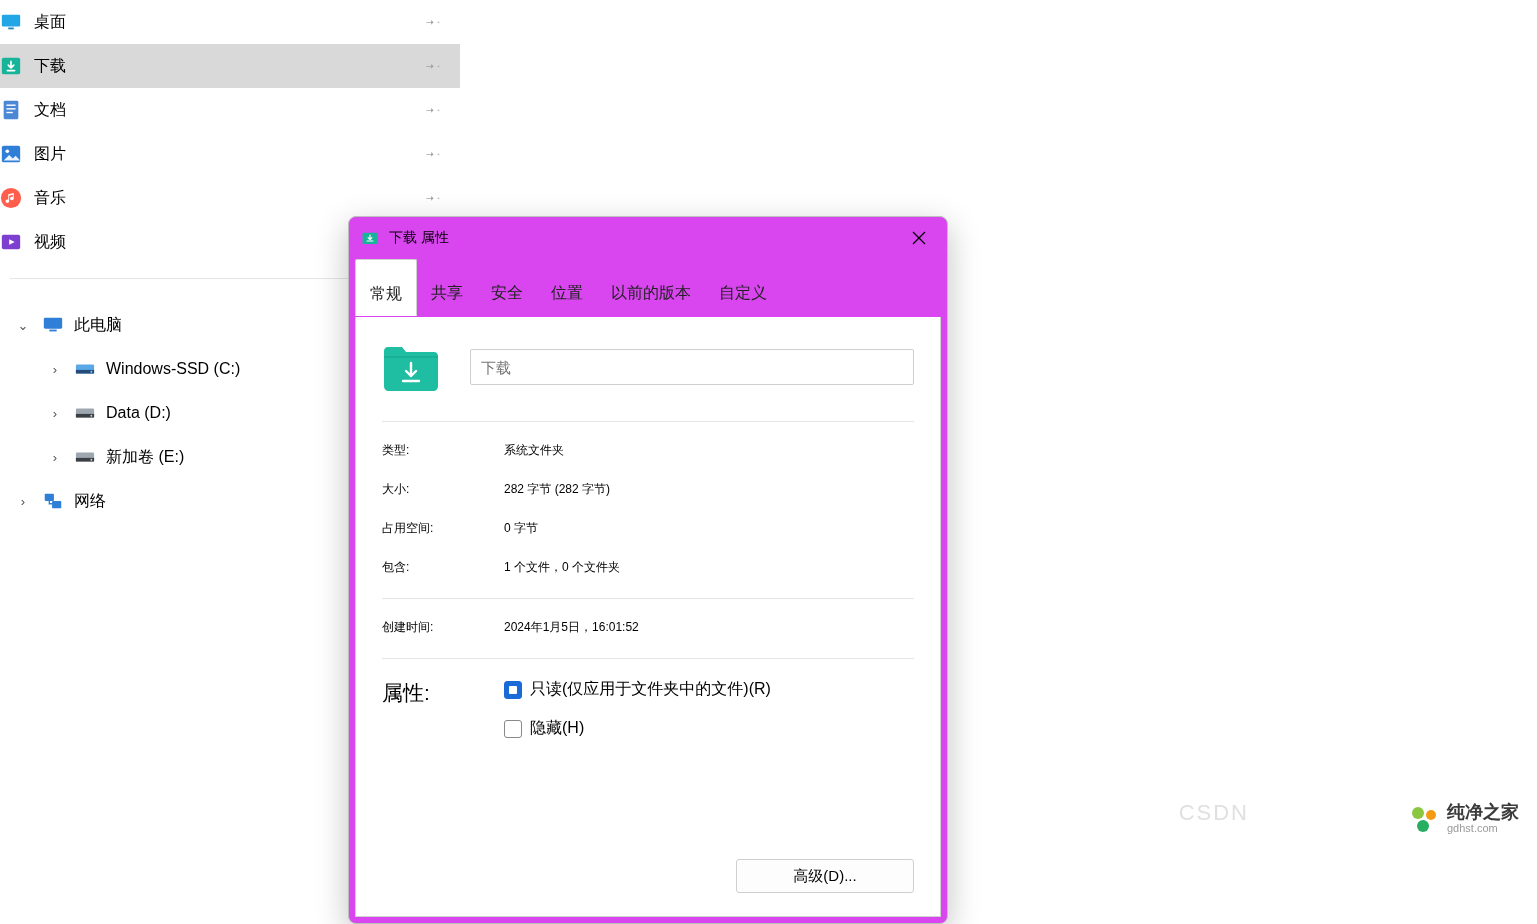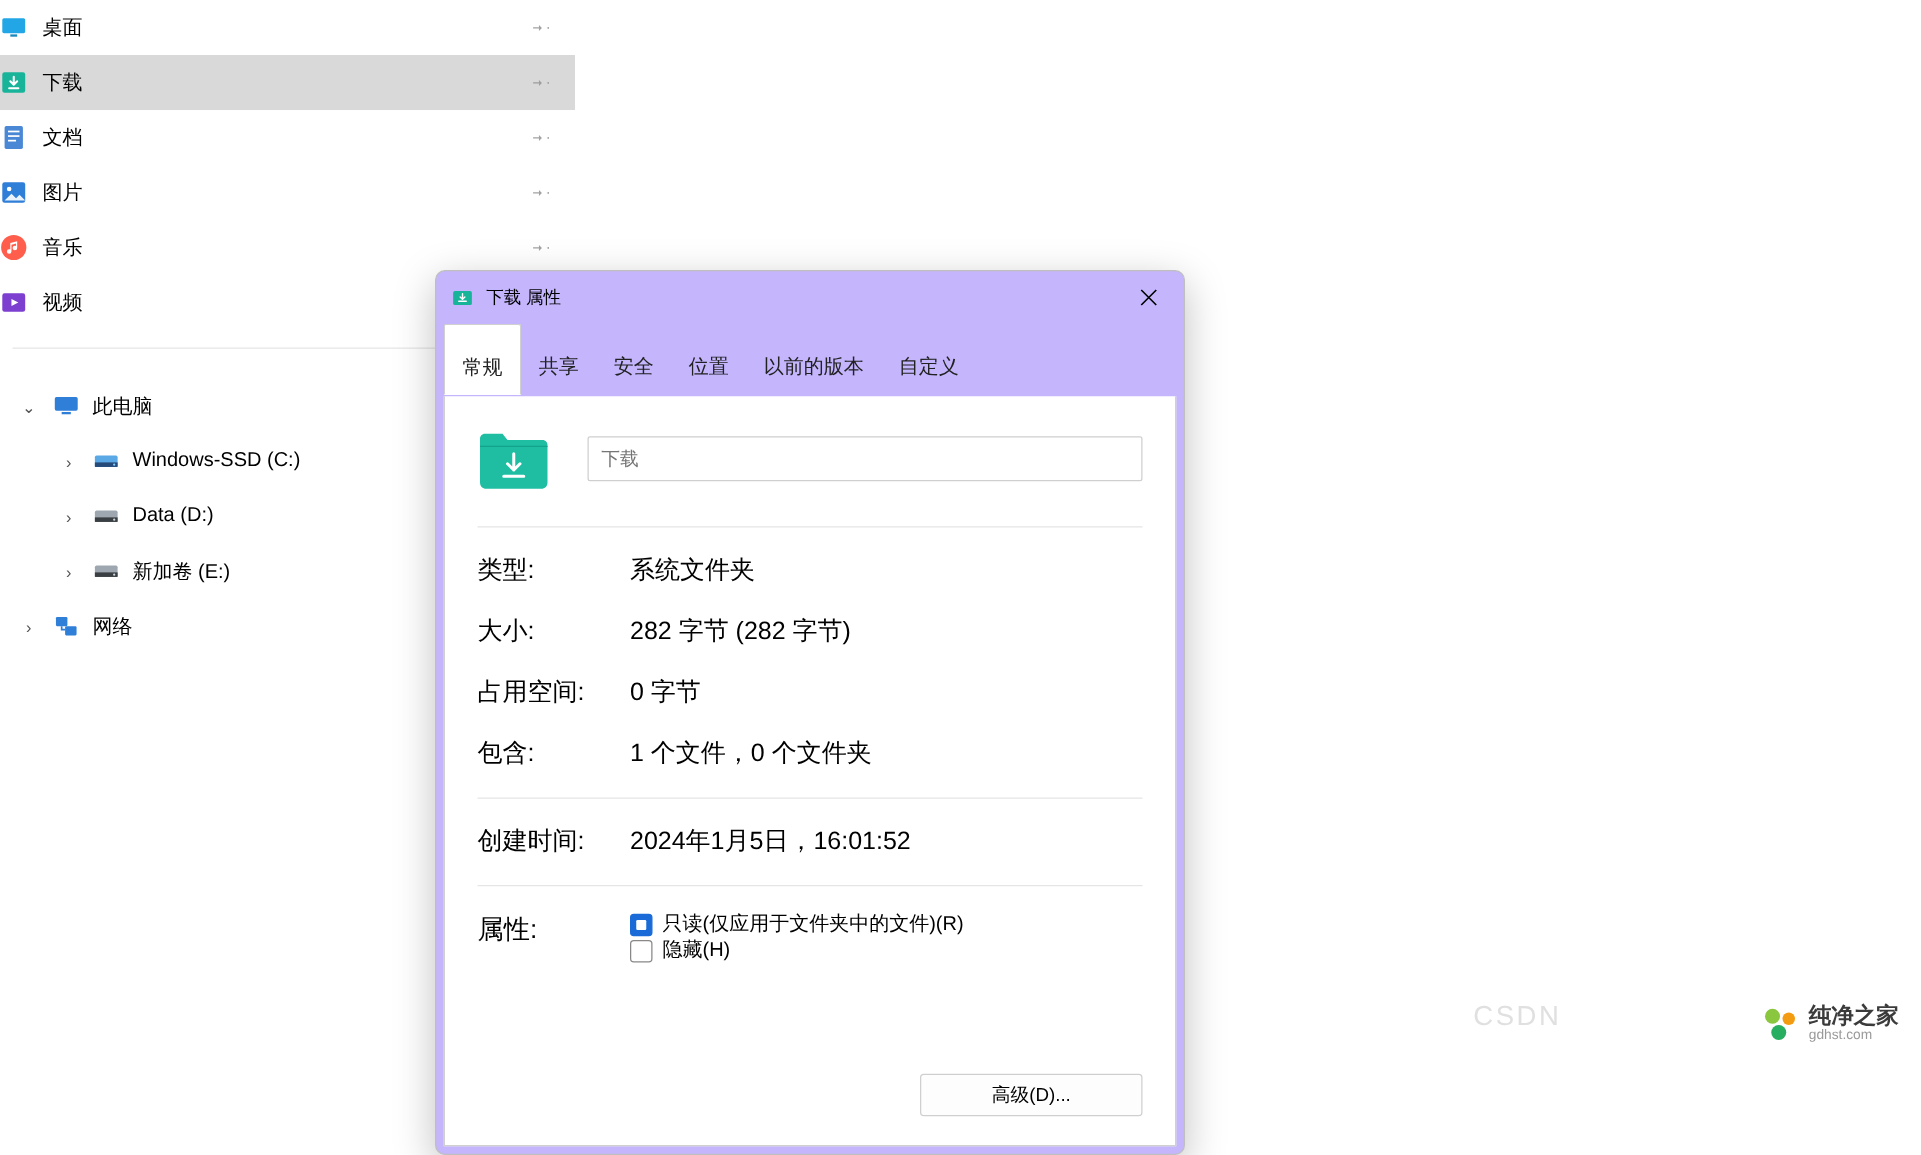--- a/index.html
+++ b/index.html
@@ -15,39 +15,39 @@
 .pin svg{width:16px;height:16px}
 .qa-item.selected .pin{color:#777}
 .divider{height:1px;background:#e5e5e5;margin:14px 10px 8px 10px}
 .tree{padding-top:16px}
 .tree-row{height:44px;display:flex;align-items:center;padding-left:14px;gap:10px;position:relative}
 .tree-row.child{padding-left:46px}
 .chevron{width:18px;text-align:center;color:#555;font-size:13px}
 .tree-icon{width:22px;height:22px;display:flex;align-items:center;justify-content:center}
 .tree-label{font-size:16px}
 
-.dialog{position:absolute;left:348px;top:216px;width:600px;height:708px;background:#c4b5fd;border:1px solid #bfbfbf;border-radius:8px;box-shadow:0 10px 32px rgba(0,0,0,.25);display:flex;flex-direction:column;overflow:hidden}
+.dialog{position:absolute;left:348px;top:216px;width:600px;height:708px;background:#d946ef;border:1px solid #bfbfbf;border-radius:8px;box-shadow:0 10px 32px rgba(0,0,0,.25);display:flex;flex-direction:column;overflow:hidden}
 .titlebar{height:42px;display:flex;align-items:center;padding:0 6px 0 12px;gap:10px}
 .titlebar .tb-icon{width:18px;height:18px;display:flex;align-items:center;justify-content:center}
 .titlebar .tb-title{font-size:14px;flex:1}
 .titlebar .close{width:44px;height:32px;display:flex;align-items:center;justify-content:center;border-radius:4px;cursor:default}
 .tabs{display:flex;gap:0;padding:0 6px;border-bottom:1px solid transparent}
 .tab{padding:24px 14px 10px 14px;font-size:16px;color:#222;cursor:default}
 .tab.active{background:#fff;border:1px solid #d0d0d0;border-bottom-color:#fff;border-radius:2px 2px 0 0}
 .tab-body{flex:1;background:#fff;border:1px solid #d0d0d0;margin:0 6px 6px 6px;border-top:none;padding:24px 26px 10px 26px;overflow:auto;position:relative}
 .head-row{display:flex;align-items:center;gap:30px;margin-bottom:28px}
 .big-folder{width:58px;height:52px}
 .name-input{flex:1;height:36px;border:1px solid #cfcfcf;border-radius:2px;padding:0 10px;font-size:15px;color:#666;outline:none;background:#fff}
 .sep{height:1px;background:#e5e5e5;margin:0 0 20px 0}
-.kv{display:flex;align-items:flex-start;margin-bottom:22px;font-size:20px}
+.kv{display:flex;align-items:flex-start;margin-bottom:22px;font-size:12px}
 .kv .k{width:122px;color:#000}
 .kv .v{color:#000}
 .attr-block{display:flex}
 .attr-block .k{width:122px;font-size:21px}
-.attr-col{flex:1;display:flex;flex-direction:column;gap:0}
+.attr-col{flex:1;display:flex;flex-direction:column;gap:18px}
 .cb-row{display:flex;align-items:center;gap:8px;font-size:16px}
 .cb{width:18px;height:18px;border:1.5px solid #888;border-radius:3px;display:flex;align-items:center;justify-content:center;background:#fff}
 .cb.filled{background:#1a6bd8;border-color:#1a6bd8}
 .cb.filled::after{content:"";width:8px;height:8px;background:#fff;border-radius:1px}
 .adv-btn{position:absolute;right:26px;width:178px;height:34px;border:1px solid #cfcfcf;border-radius:3px;background:#fdfdfd;font-size:15px;display:flex;align-items:center;justify-content:center;cursor:default}
 
 .wm-csdn{position:absolute;right:288px;bottom:98px;color:#e0e0e0;font-size:22px;letter-spacing:2px;font-weight:400}
 .wm-brand{position:absolute;right:18px;bottom:90px;display:flex;align-items:center;gap:8px}
 .wm-brand .logo{width:30px;height:30px}
 .wm-brand .txt{display:flex;flex-direction:column;line-height:1}

